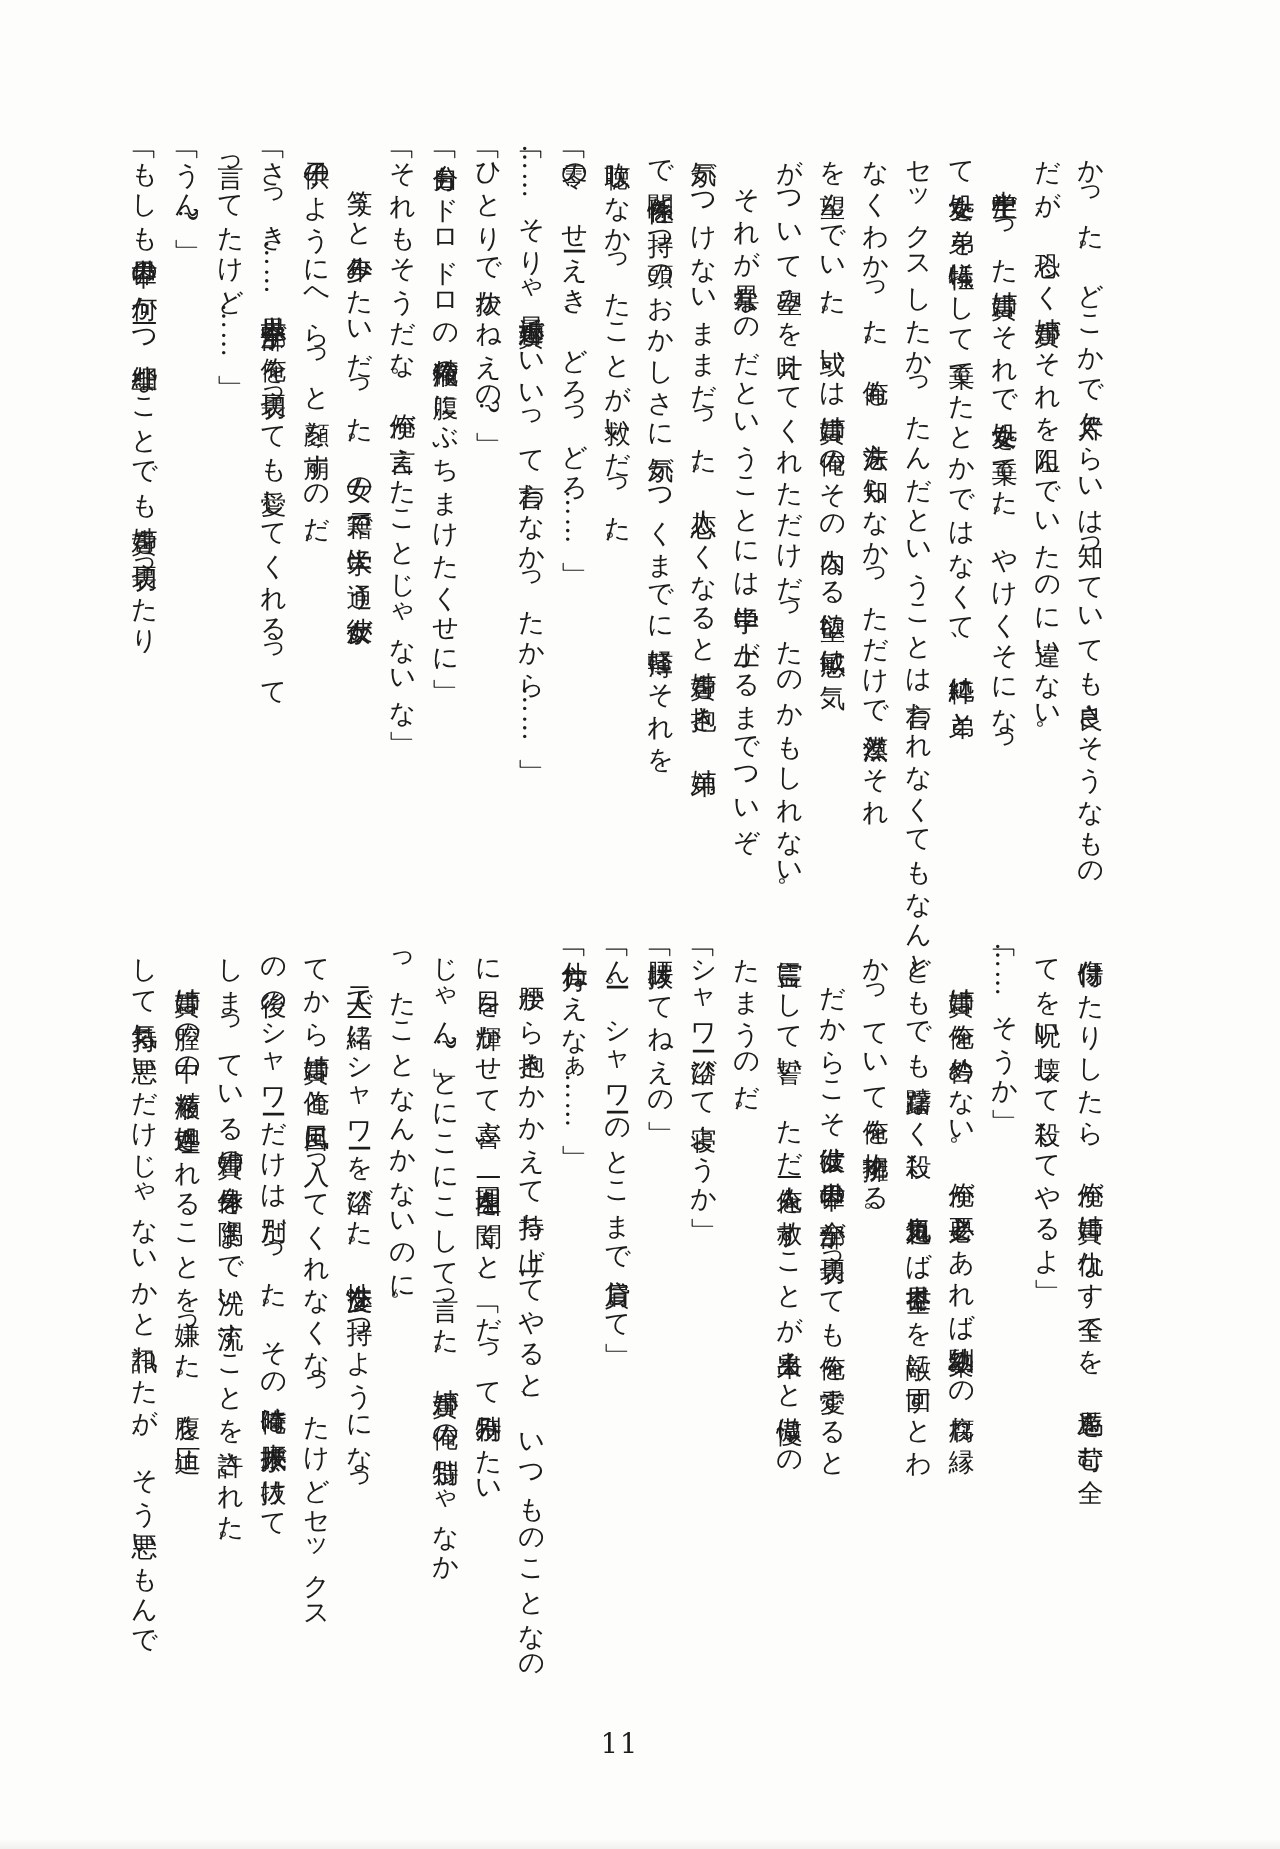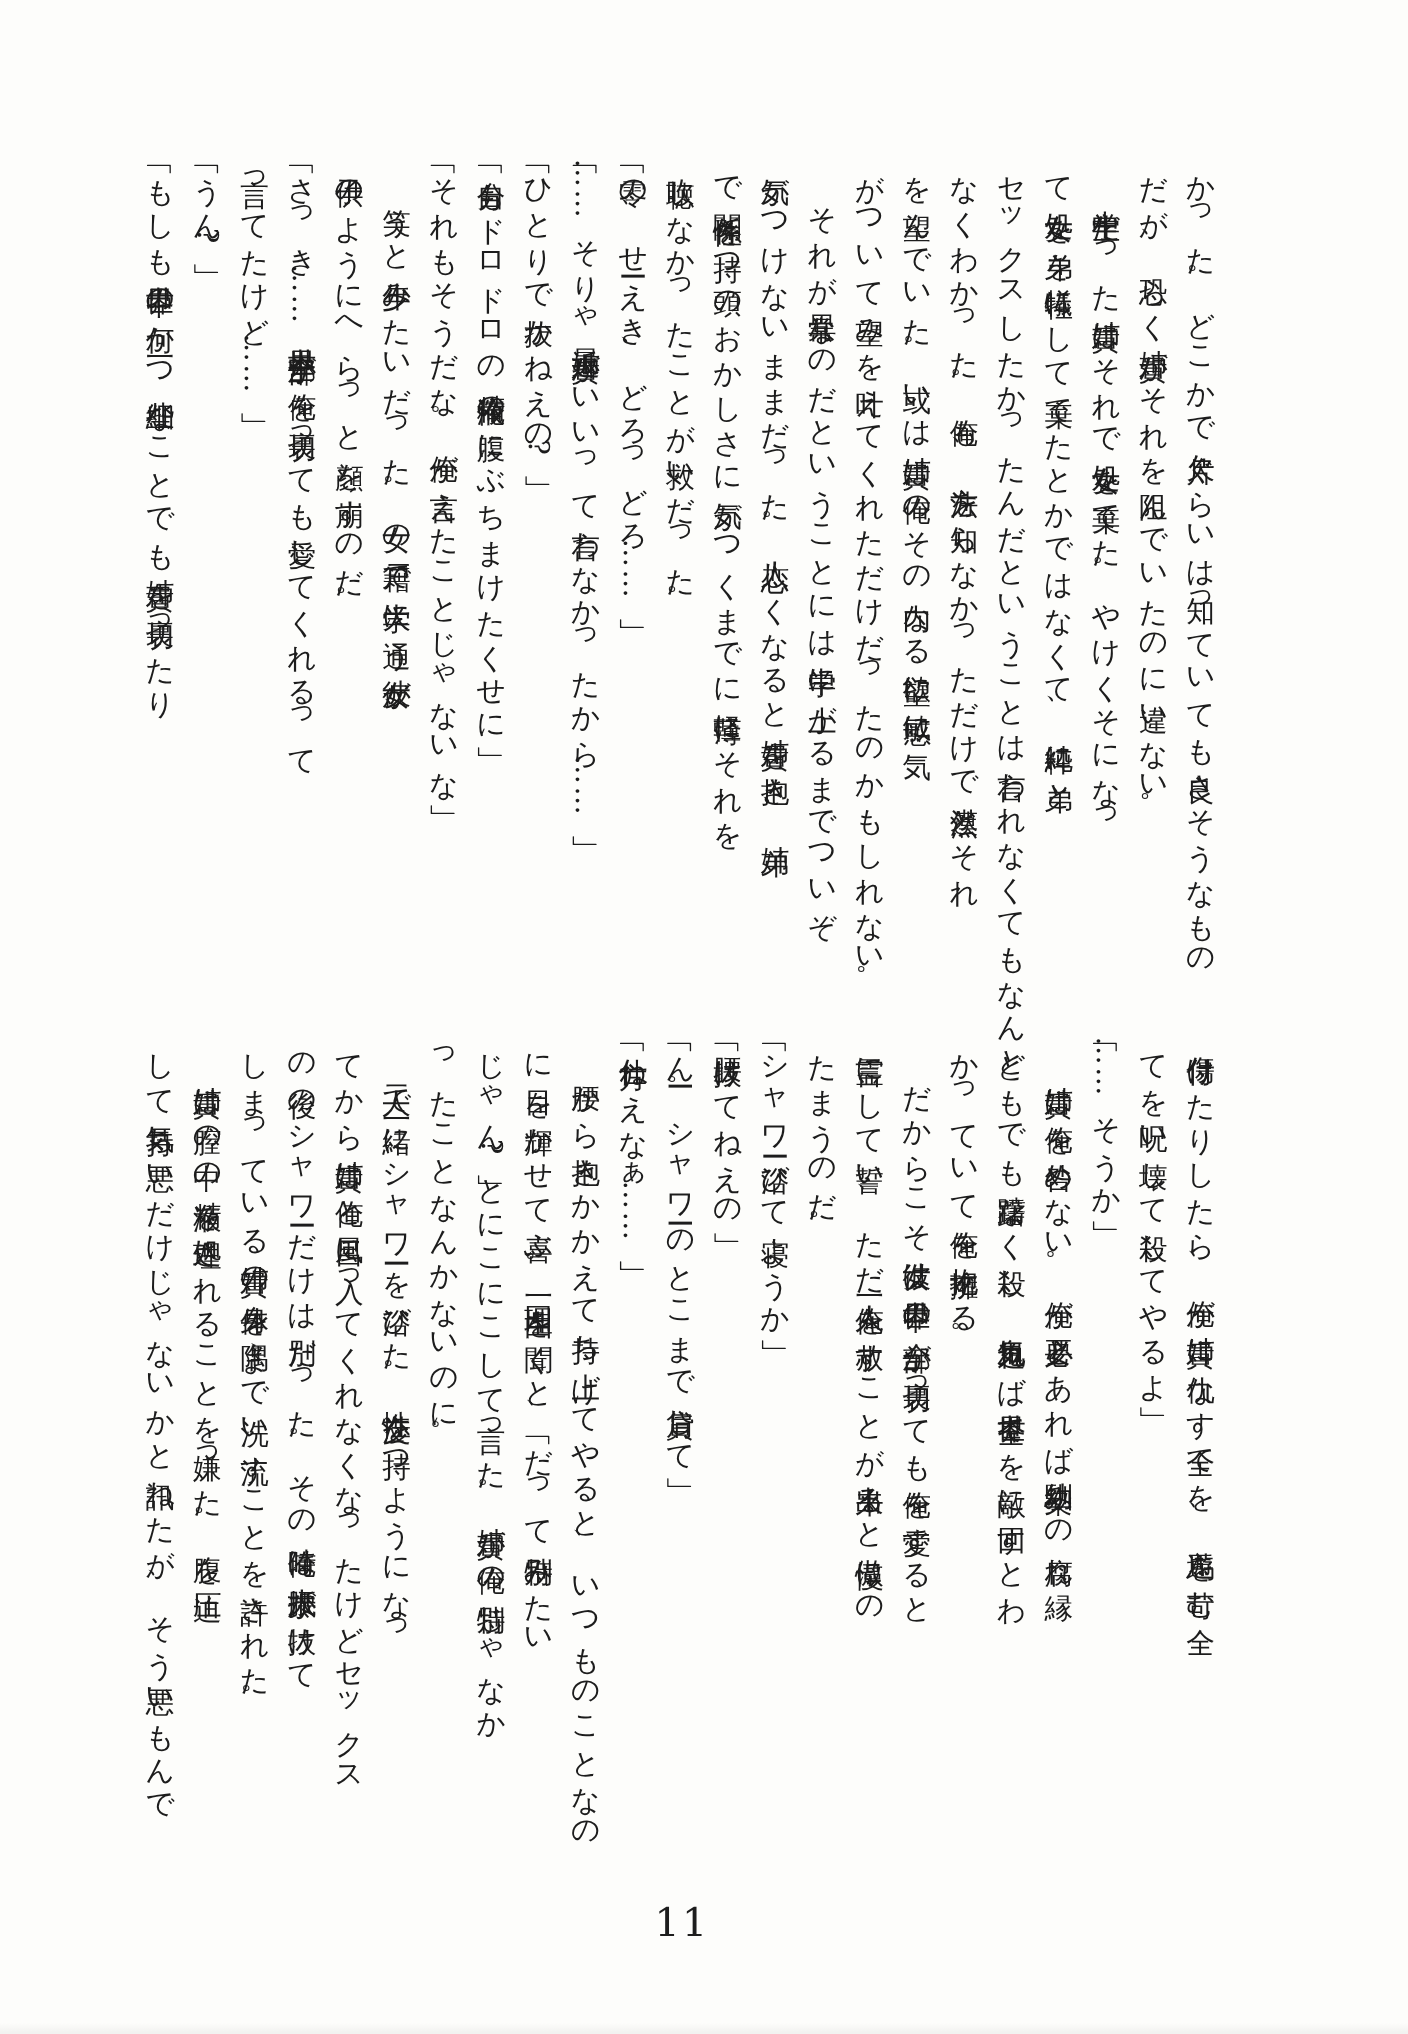--- a/index.html
+++ b/index.html
@@ -43,21 +43,21 @@
   .tcol {
     white-space: nowrap;
     margin: 0;
   }
   .page-number {
     position: absolute;
     top: 1728px;
     left: 560px;
     width: 120px;
     text-align: center;
-    font-size: 36px;
+    font-size: 27px;
     letter-spacing: 2px;
     color: #1d1d1d;
   }
 </style>
 </head>
 <body>
 
 <div class="page">
 
   <section class="band band-top">

